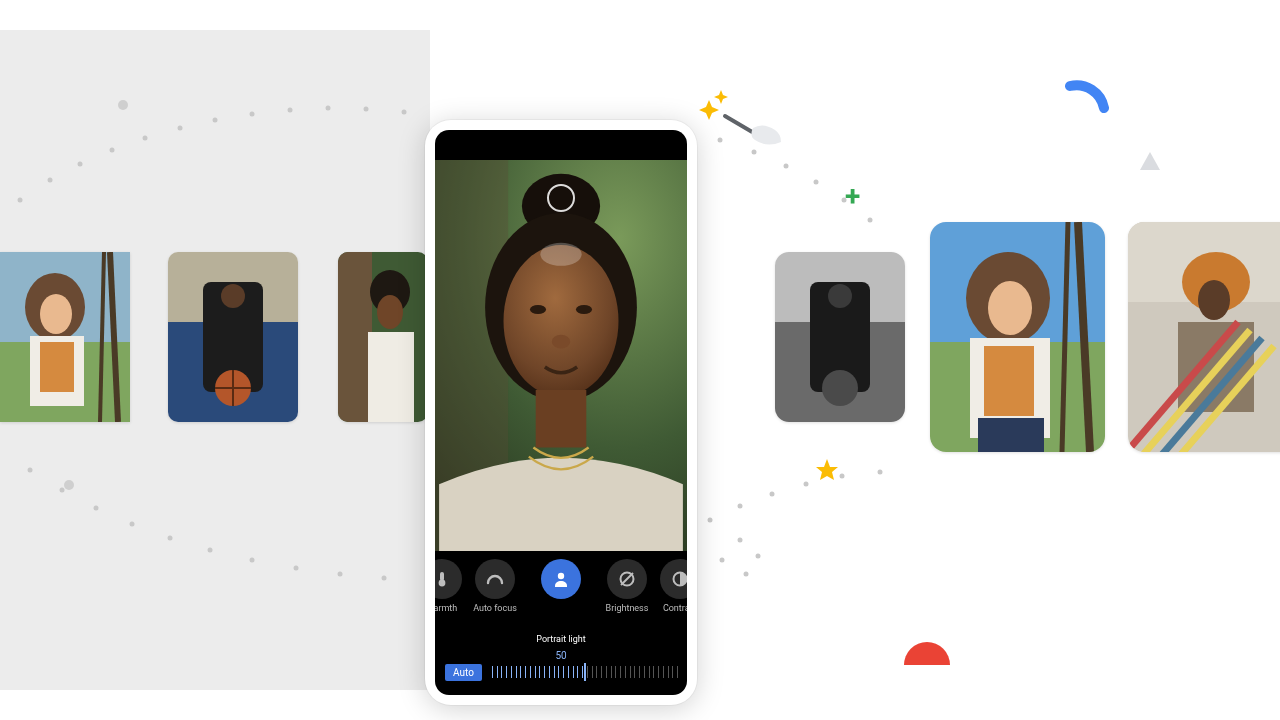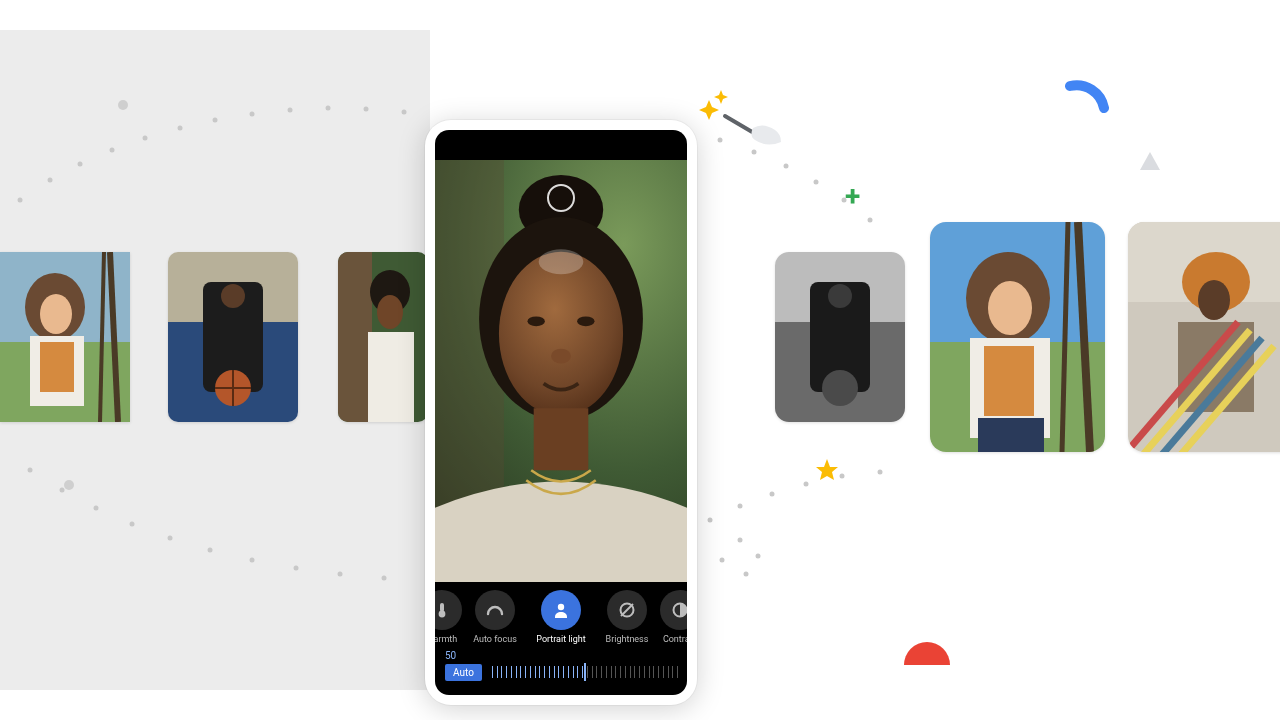--- a/index.html
+++ b/index.html
@@ -37,29 +37,29 @@
   .phone{position:absolute;left:425px;top:120px;width:272px;height:585px;background:#fff;border-radius:26px;box-shadow:0 4px 28px rgba(0,0,0,.18), 0 0 0 1px rgba(0,0,0,.04);padding:10px;display:flex;flex-direction:column;}
   .phone-screen{flex:1;background:#000;border-radius:14px;overflow:hidden;display:flex;flex-direction:column;}
   .viewfinder{position:relative;flex:1;margin-top:30px;}
   .viewfinder svg{width:100%;height:100%;display:block;}
   .light-ring{position:absolute;left:50%;top:24px;width:28px;height:28px;margin-left:-14px;border:2px solid rgba(255,255,255,.85);border-radius:50%;}
 
   .tool-row{display:flex;align-items:flex-start;gap:6px;padding:8px 0 0;overflow:hidden;justify-content:center;}
   .tool{display:flex;flex-direction:column;align-items:center;width:60px;color:#bdbdbd;font-size:9px;}
   .tool .circ{width:40px;height:40px;border-radius:50%;background:#2b2b2b;display:flex;align-items:center;justify-content:center;margin-bottom:4px;}
   .tool.active .circ{background:#3b73de;color:#fff;}
-  .tool.active{color:#fff;}
+  .tool.active{color:#fff;gap:31px;}
   .tool .lab{white-space:nowrap;}
   .tool.edge{width:34px;}
   .tool.edge .circ{width:40px;}
   .tool.edge-l{margin-left:-26px;}
   .tool.edge-r{margin-right:-26px;}
 
   .slider-area{padding:6px 10px 14px;color:#fff;}
-  .slider-val{color:#8ab4f8;font-size:10px;margin-bottom:2px;}
+  .slider-val{color:#8ab4f8;font-size:10px;text-align:center;margin-bottom:2px;}
   .slider-row{display:flex;align-items:center;gap:10px;}
   .auto-btn{background:#3b73de;color:#fff;font-size:10px;border-radius:2px;padding:3px 8px;cursor:pointer;}
   .ticks{position:relative;flex:1;height:18px;}
   .ticks .tk{position:absolute;top:3px;width:1px;height:12px;background:#555;}
   .ticks .tk.on{background:#8ab4f8;}
   .ticks .cursor{position:absolute;top:0;width:2px;height:18px;background:#8ab4f8;}
 
   
   .bigdot{position:absolute;width:10px;height:10px;border-radius:50%;background:#cfcfcf;}
 </style>

